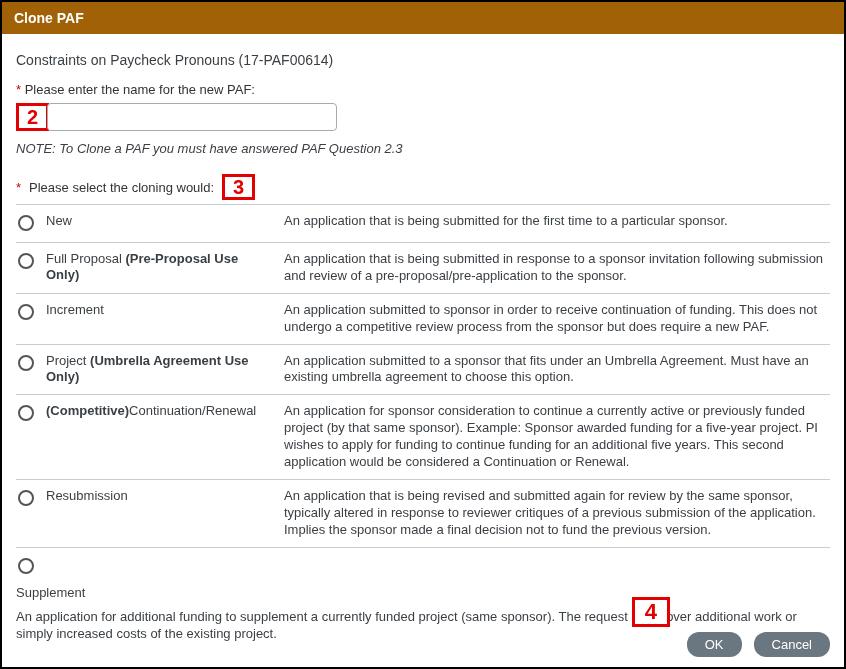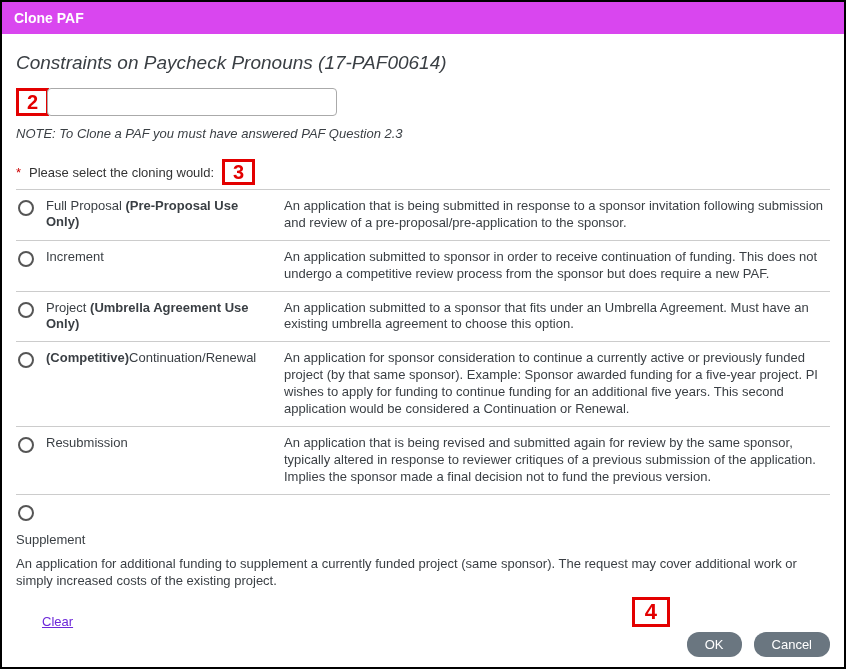--- a/index.html
+++ b/index.html
@@ -9,34 +9,33 @@
     font-size: 13px;
     color: #333;
     width: 846px;
     height: 669px;
     border: 2px solid #000;
     position: relative;
     overflow: hidden;
     background: #fff;
   }
   .titlebar {
-    background: #d946ef;
+    background: #a16207;
     color: #fff;
     font-weight: bold;
     font-size: 14px;
     padding: 8px 12px;
   }
   .content {
     padding: 12px 14px 0 14px;
   }
   .doc-title {
     color: #3a3f44;
     margin: 6px 0 14px 0;
-    font-size: 19px;
-    font-style: italic;
+    font-size: 14px;
   }
   .req { color: #c00; }
   .field-label {
     margin-bottom: 6px;
   }
   .name-row {
     display: flex;
     align-items: center;
     gap: 0;
     margin-bottom: 10px;
@@ -148,36 +147,47 @@
 </style>
 </head>
 <body>
 
 <div class="titlebar">Clone PAF</div>
 
 <div class="content">
 
   <div class="doc-title">Constraints on Paycheck Pronouns  (17-PAF00614)</div>
 
+  <div class="field-label">
+    <span class="req">*</span>
+    <span>Please enter the name for the new PAF:</span>
+  </div>
 
   <div class="name-row">
     <div class="annot-box annot-2">2</div>
     <input class="name-input" type="text" value="" style="">
   </div>
 
   <div class="note">NOTE: To Clone a PAF you must have answered PAF Question 2.3</div>
 
   <div class="select-row">
     <span class="req">*</span>
     <span>Please select the cloning would:</span>
     <div class="annot-box annot-3">3</div>
   </div>
 
   <div class="options">
 
+    <div class="opt-row">
+      <div class="radio-cell"><span class="radio"></span></div>
+      <div class="label-cell">
+        <span>New</span>
+      </div>
+      <div class="desc-cell">An application that is being submitted for the first time to a particular sponsor.</div>
+    </div>
 
     <div class="opt-row">
       <div class="radio-cell"><span class="radio"></span></div>
       <div class="label-cell">
         <span>Full Proposal </span><span class="bold">(Pre-Proposal Use Only)</span>
       </div>
       <div class="desc-cell">An application that is being submitted in response to a sponsor invitation following submission and review of a pre-proposal/pre-application to the sponsor.</div>
     </div>
 
     <div class="opt-row">

